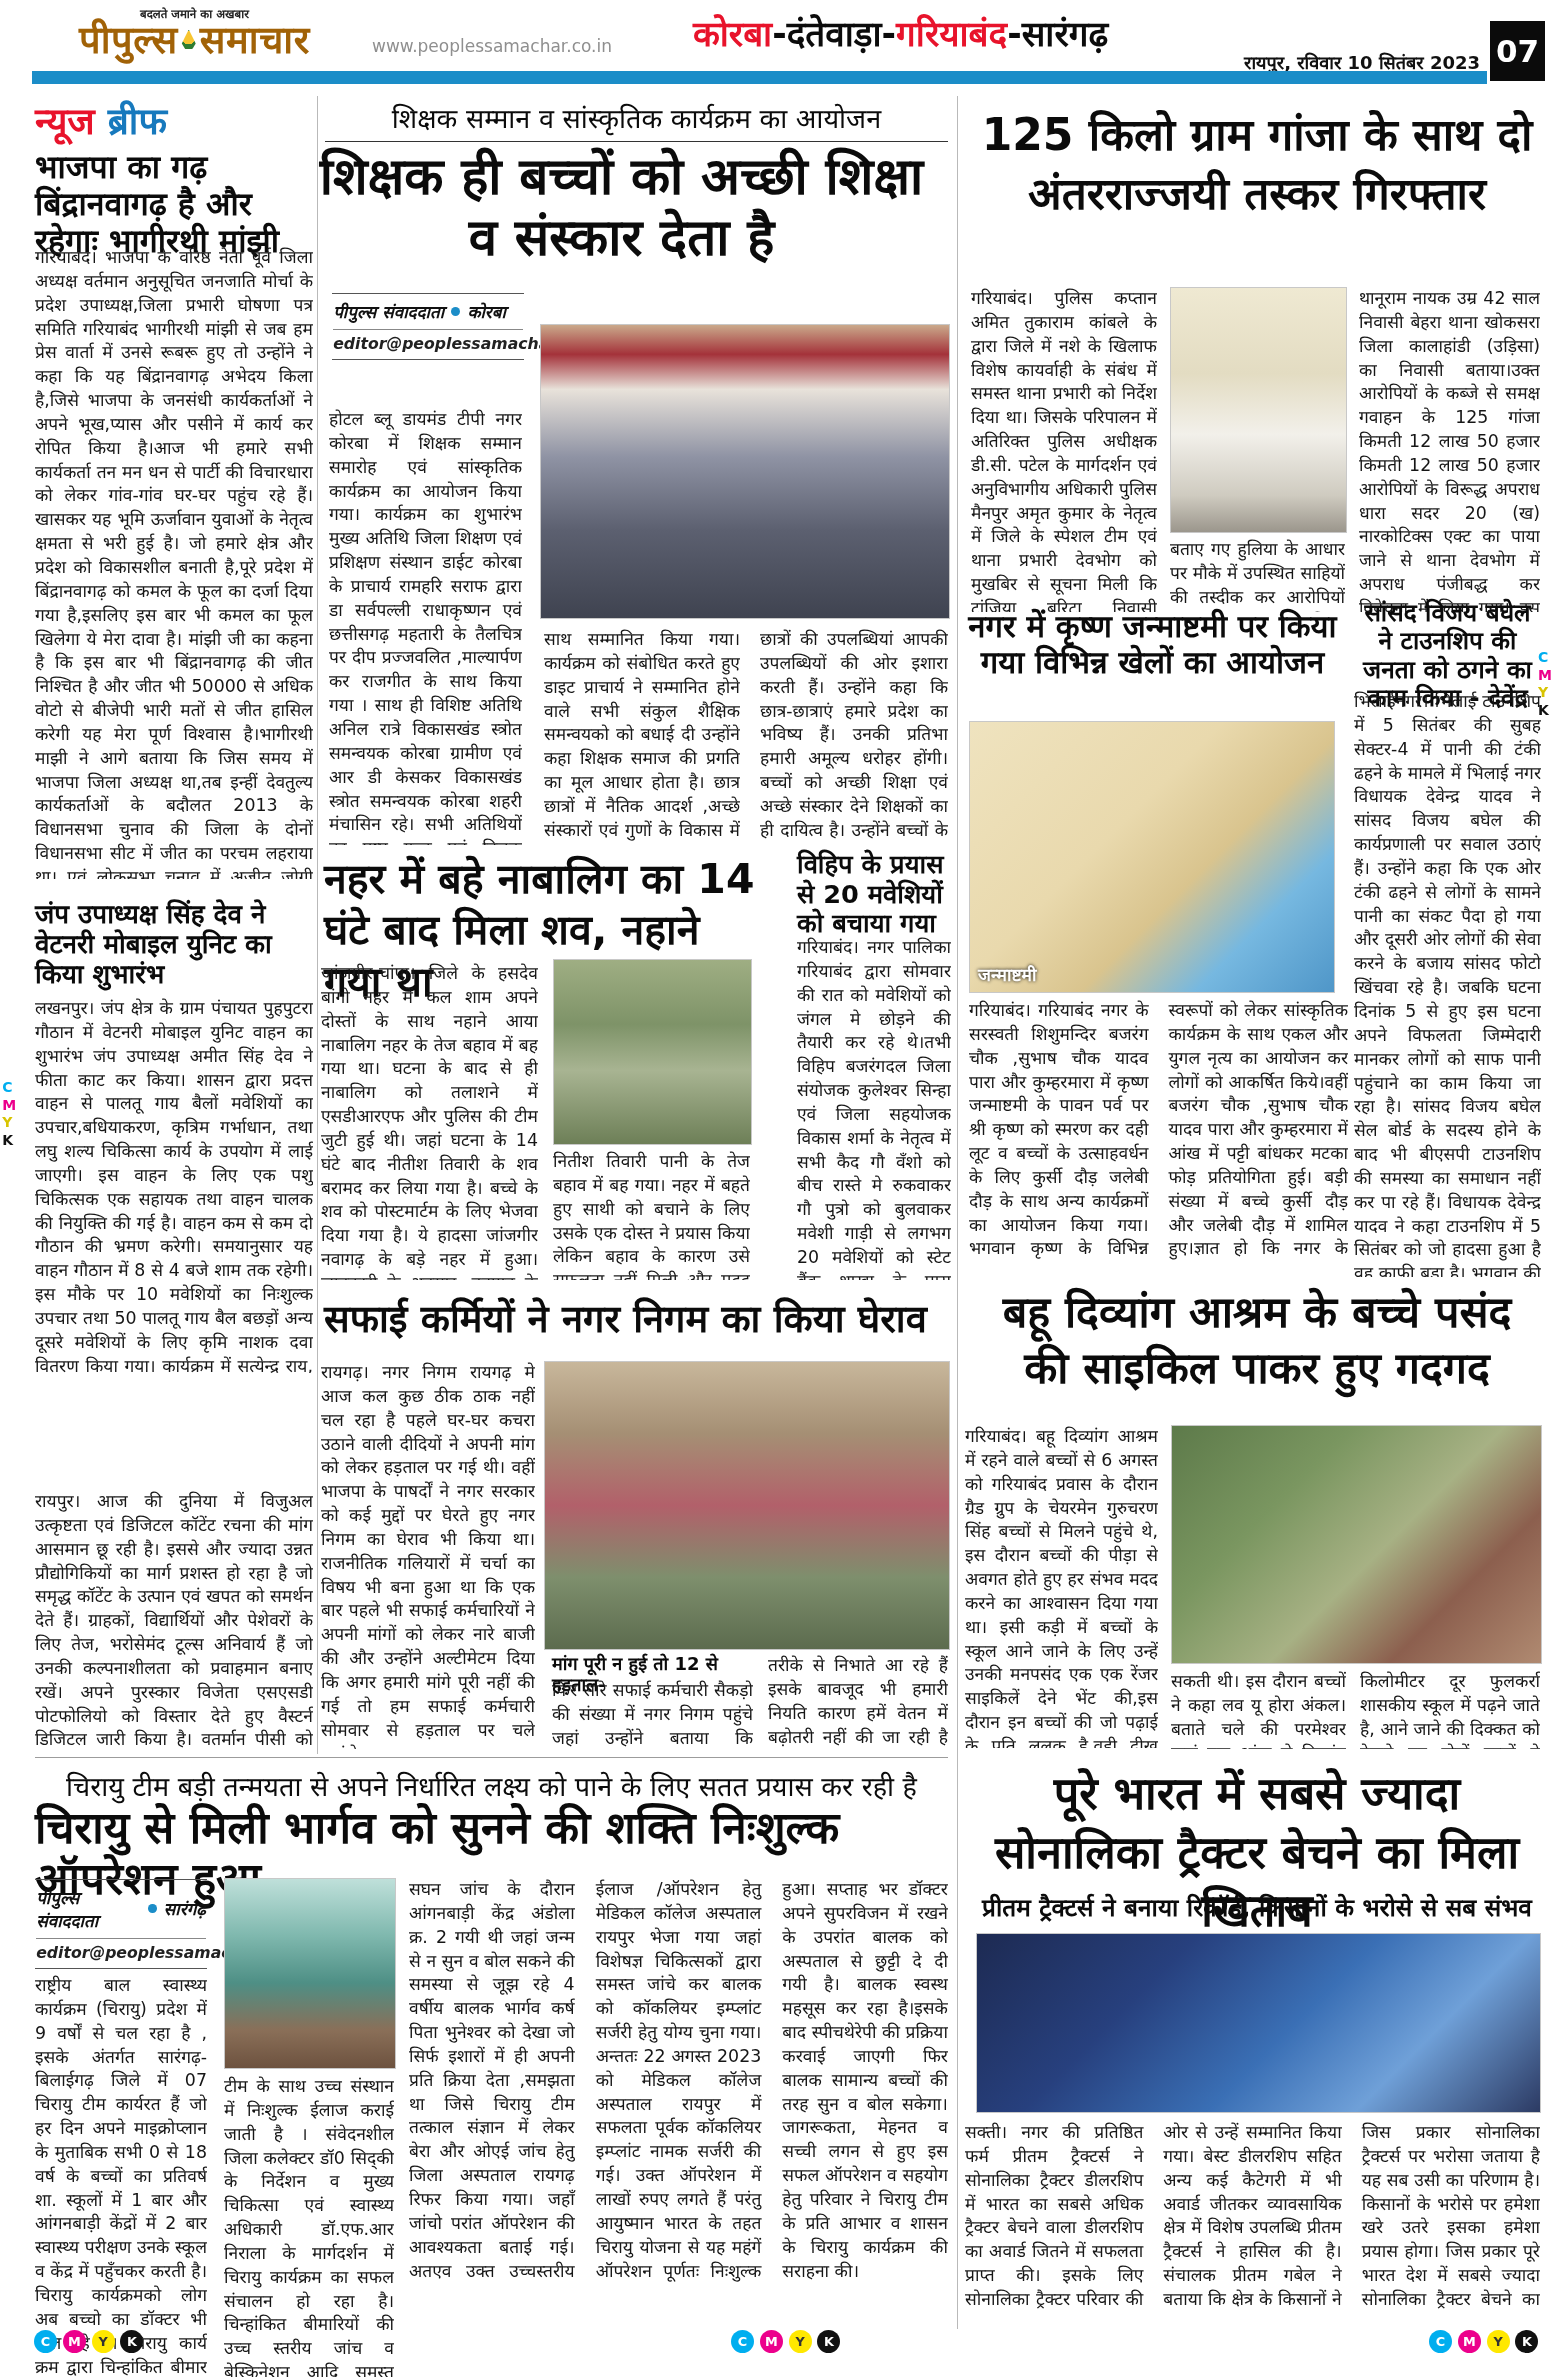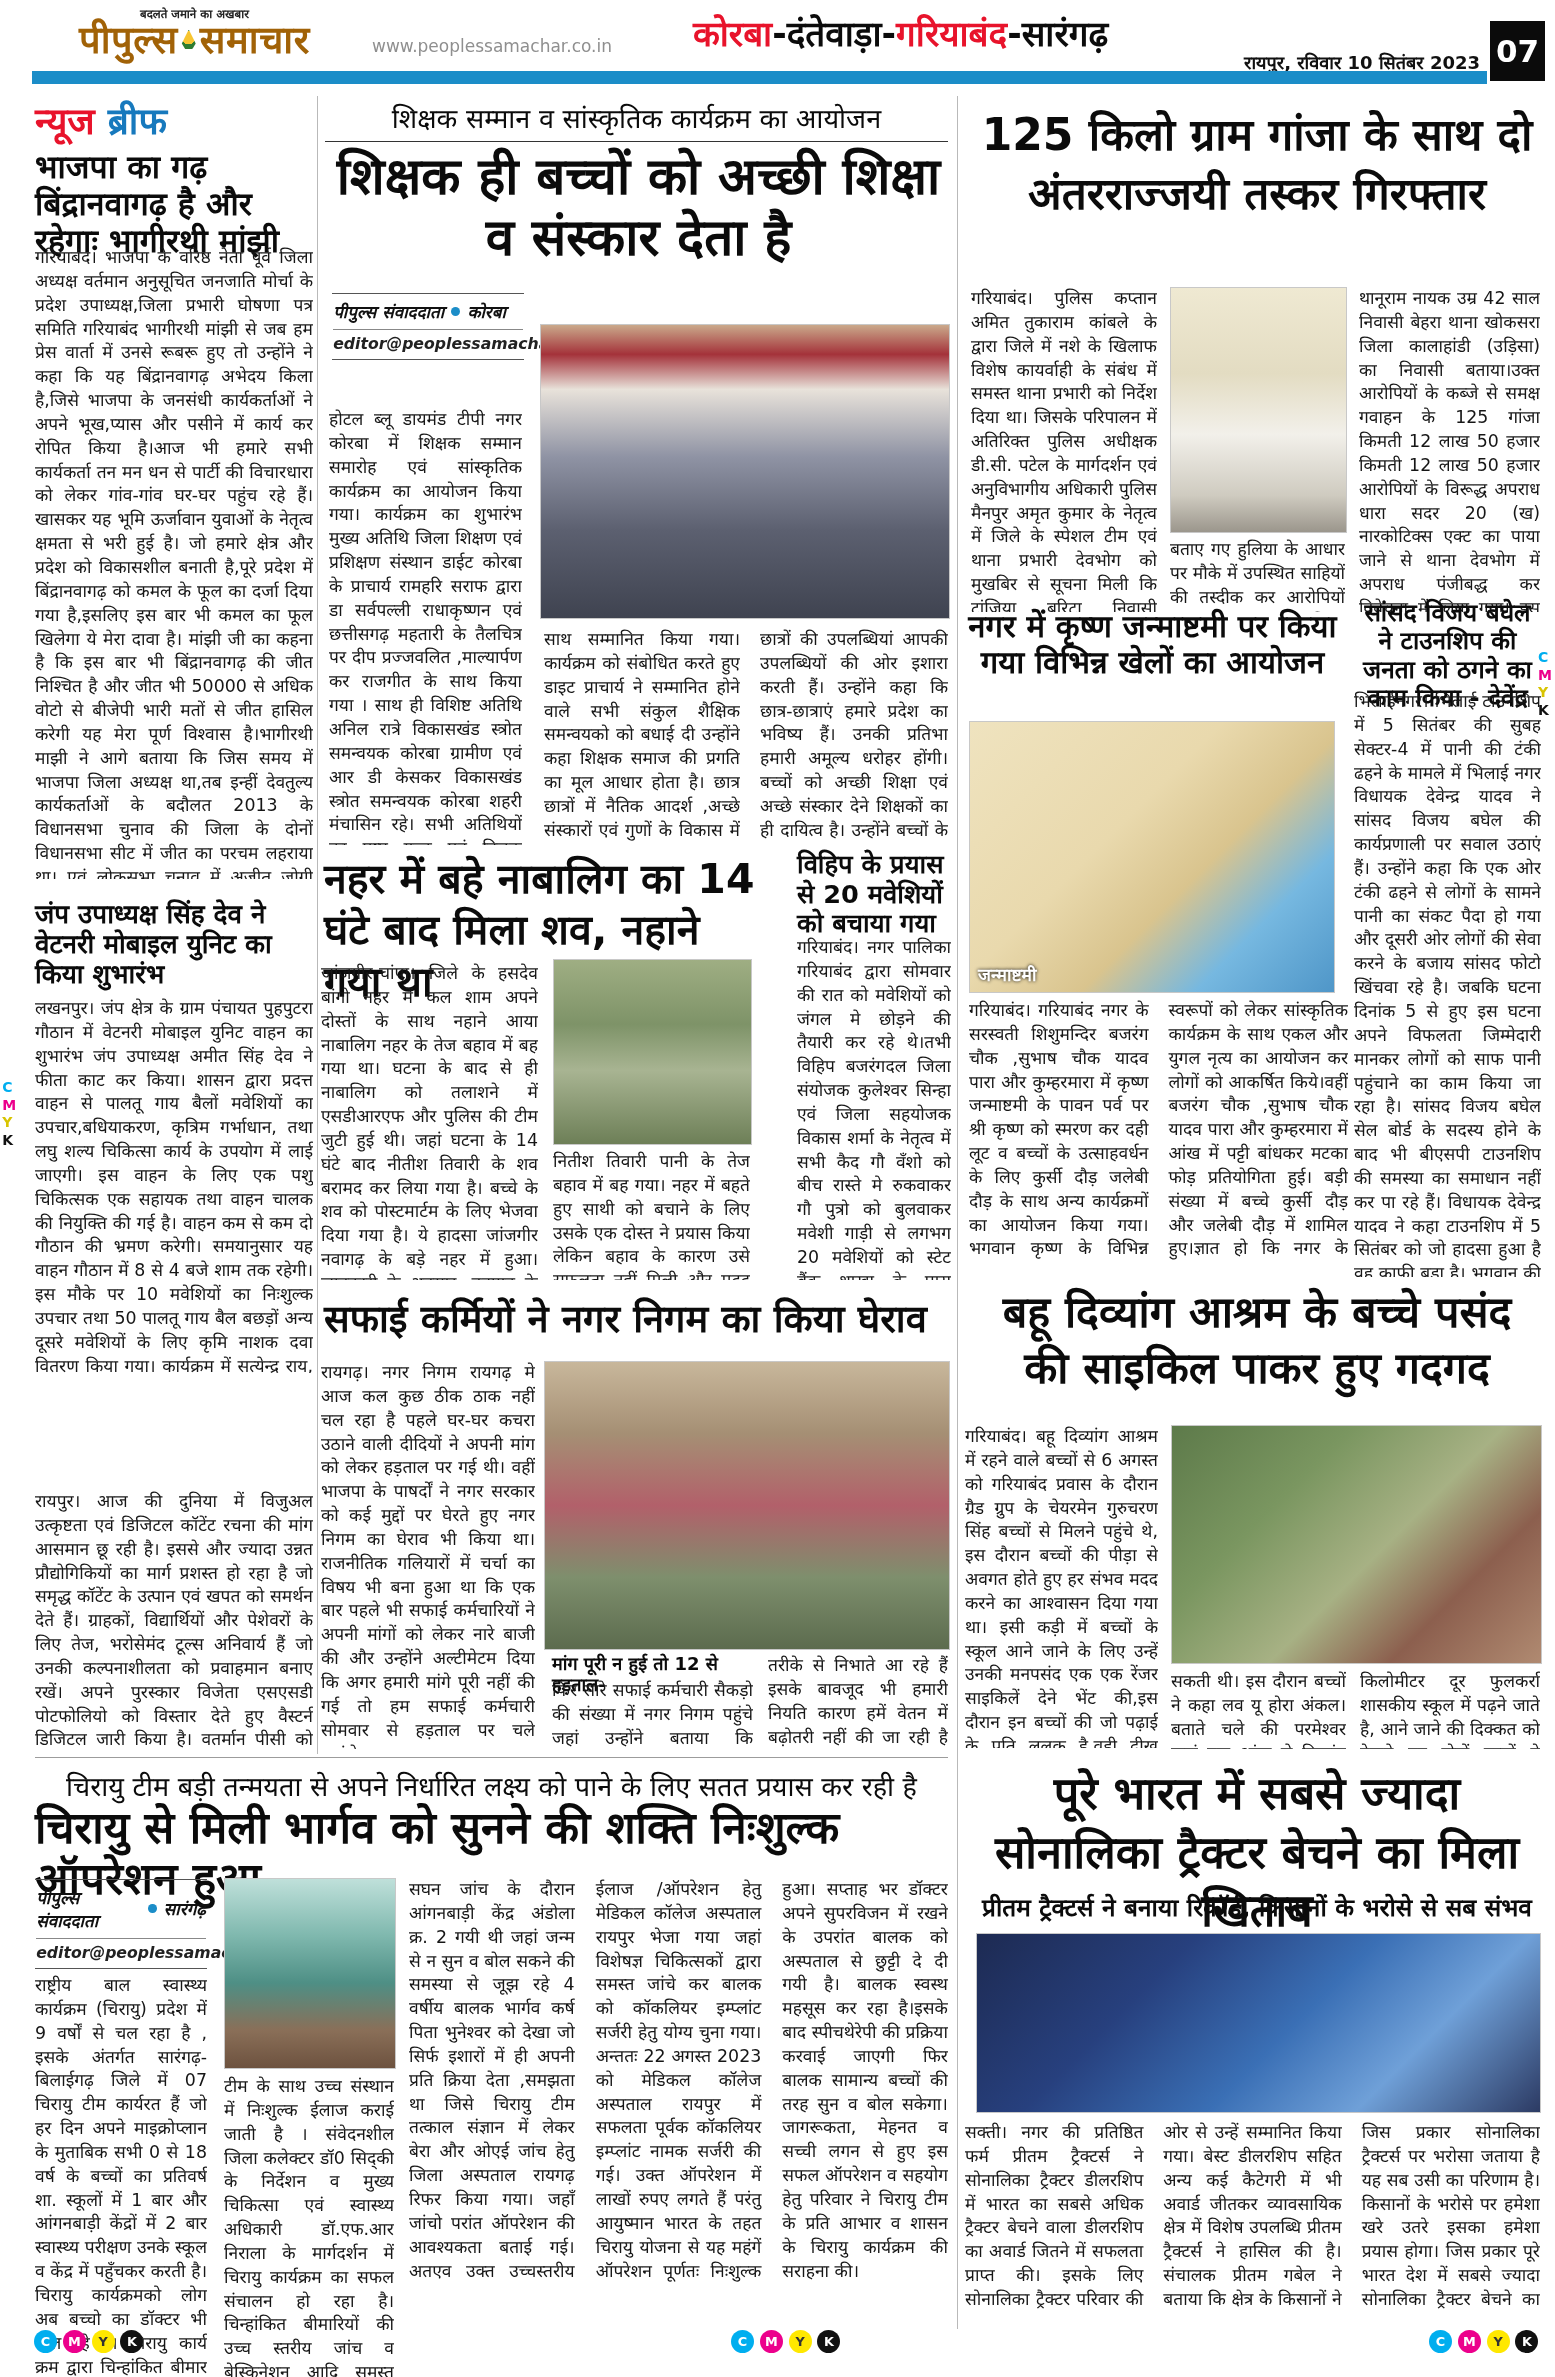--- a/index.html
+++ b/index.html
@@ -56,21 +56,21 @@
 
   <div class="abs hl" style="left:35px;top:149px;width:274px;font-size:32px;">भाजपा का गढ़ बिंद्रानवागढ़ है और रहेगाः भागीरथी मांझी</div>
   <div class="abs body-txt" style="left:35px;top:246px;width:278px;height:633px;">गरियाबंद। भाजपा के वरिष्ठ नेता पूर्व जिला अध्यक्ष वर्तमान अनुसूचित जनजाति मोर्चा के प्रदेश उपाध्यक्ष,जिला प्रभारी घोषणा पत्र समिति गरियाबंद भागीरथी मांझी से जब हम प्रेस वार्ता में उनसे रूबरू हुए तो उन्होंने ने कहा कि यह बिंद्रानवागढ़ अभेदय किला है,जिसे भाजपा के जनसंधी कार्यकर्ताओं ने अपने भूख,प्यास और पसीने में कार्य कर रोपित किया है।आज भी हमारे सभी कार्यकर्ता तन मन धन से पार्टी की विचारधारा को लेकर गांव-गांव घर-घर पहुंच रहे हैं। खासकर यह भूमि ऊर्जावान युवाओं के नेतृत्व क्षमता से भरी हुई है। जो हमारे क्षेत्र और प्रदेश को विकासशील बनाती है,पूरे प्रदेश में बिंद्रानवागढ़ को कमल के फूल का दर्जा दिया गया है,इसलिए इस बार भी कमल का फूल खिलेगा ये मेरा दावा है। मांझी जी का कहना है कि इस बार भी बिंद्रानवागढ़ की जीत निश्चित है और जीत भी 50000 से अधिक वोटो से बीजेपी भारी मतों से जीत हासिल करेगी यह मेरा पूर्ण विश्वास है।भागीरथी माझी ने आगे बताया कि जिस समय में भाजपा जिला अध्यक्ष था,तब इन्हीं देवतुल्य कार्यकर्ताओं के बदौलत 2013 के विधानसभा चुनाव की जिला के दोनों विधानसभा सीट में जीत का परचम लहराया था। एवं लोकसभा चुनाव में अजीत जोगी जैसे गद्दावर नेता को हार का रास्ता देखना पड़ा था और चंदूलाल साहू सांसद बने थे।आज भी जिस तरह से हमारे देश के यशस्वी प्रधानमंत्री नरेंद्र मोदी विश्व के नेता के रूप में उभर कर आगे आये है।आज उनकी हर योजना गांव-गांव गरीब किसान के लिए है।जिससे सभी वर्ग के लोग लाभान्वित हो रहे हैं। मुफ्त चावल,मुफ्त इलाज आयुष्मान योजना,घर-घर पेयजल -जल जीवन मिशन, रोजगार गारंटी योजना आदि जनकल्याणकारी योजना चल रही है।गरीब विरोधी भूपेश सरकार ने प्रधानमंत्री आवास योजना को रोक कर रखा है।</div>
 
   <div class="abs hl" style="left:35px;top:899px;width:274px;font-size:26px;">जंप उपाध्यक्ष सिंह देव ने वेटनरी मोबाइल युनिट का किया शुभारंभ</div>
   <div class="abs body-txt" style="left:35px;top:997px;width:278px;height:376px;">लखनपुर। जंप क्षेत्र के ग्राम पंचायत पुहपुटरा गौठान में वेटनरी मोबाइल युनिट वाहन का शुभारंभ जंप उपाध्यक्ष अमीत सिंह देव ने फीता काट कर किया। शासन द्वारा प्रदत्त वाहन से पालतू गाय बैलों मवेशियों का उपचार,बधियाकरण, कृत्रिम गर्भाधान, तथा लघु शल्य चिकित्सा कार्य के उपयोग में लाई जाएगी। इस वाहन के लिए एक पशु चिकित्सक एक सहायक तथा वाहन चालक की नियुक्ति की गई है। वाहन कम से कम दो गौठान की भ्रमण करेगी। समयानुसार यह वाहन गौठान में 8 से 4 बजे शाम तक रहेगी। इस मौके पर 10 मवेशियों का निःशुल्क उपचार तथा 50 पालतू गाय बैल बछड़ों अन्य दूसरे मवेशियों के लिए कृमि नाशक दवा वितरण किया गया। कार्यक्रम में सत्येन्द्र राय, मकसूद हुसैन रामसज्ञान मोहरलाल राजवाडे, ग्राम सरपंच पशु चिकित्सक सफदर खान सहायक चिकित्सक श्रीमती मोहनी श्रीवास्तव, डाक्टर नेहा सिंह (मोबाइल युनिट प्रभारी) शुकला राम (सचीव) नवयुग खांडे (सहायक) संदीप तिग्गा (वाहन चालक) गौठान के समुह सदस्य उपस्थित रहे।</div>
 
   <div class="abs body-txt" style="left:35px;top:1490px;width:278px;height:261px;">रायपुर। आज की दुनिया में विजुअल उत्कृष्टता एवं डिजिटल कॉटेंट रचना की मांग आसमान छू रही है। इससे और ज्यादा उन्नत प्रौद्योगिकियों का मार्ग प्रशस्त हो रहा है जो समृद्ध कॉटेंट के उत्पान एवं खपत को समर्थन देते हैं। ग्राहकों, विद्यार्थियों और पेशेवरों के लिए तेज, भरोसेमंद टूल्स अनिवार्य हैं जो उनकी कल्पनाशीलता को प्रवाहमान बनाए रखें। अपने पुरस्कार विजेता एसएसडी पोटफोलियो को विस्तार देते हुए वैस्टर्न डिजिटल जारी किया है। वतर्मान पीसी को अपग्रेड करने या कस्टमबिल्ड को बेहतर बनाने में यह ड्राइव कामआती है। भारत में वैस्टर्न डिजिटल के सीनियर डायरेक्टर-सेल्स खालिद वानी ने कहा, " भारत में जिस तरह से इमर्सिव डिजिटल कॉन्टेंट की मांग बढ़ रही है उसी तरह से हाई-परफॉर्मेंस टूल्स की जरूरत में भी इजाफा हो रहा है। बिजली सी तेज NVMe PCIe Gen 4.0 टेक्नोलॉजी के संग WD Blue SN580 NVMe SSD ने लंबे लोडिंग टाइम को अब अतीत की चीज बना दिया है। इसका पतला एम.2 आकार 2टीबी तक के कॉटेंट को सहेज लेता है।</div>
 
   <div class="abs center kicker" style="left:325px;top:99px;width:623px;font-size:27px;border-bottom:1.7px solid #333;padding-bottom:4.6px;">शिक्षक सम्मान व सांस्कृतिक कार्यक्रम का आयोजन</div>
-  <div class="abs center hl" style="left:327px;top:146px;width:623px;font-size:51px;line-height:1.2;">शिक्षक ही बच्चों को अच्छी शिक्षा व संस्कार देता है</div>
+  <div class="abs center hl" style="left:310px;top:146px;width:623px;font-size:51px;line-height:1.2;">शिक्षक ही बच्चों को अच्छी शिक्षा व संस्कार देता है</div>
 
   <div class="abs" style="left:332px;top:293px;width:192px;">
     <div class="byline-wrap">
       <div class="byline-row">
         <span>पीपुल्स संवाददाता</span>
         <span class="dot"></span>
         <span>कोरबा</span>
       </div>
       <div class="email">editor@peoplessamachar.co.in</div>
     </div>

